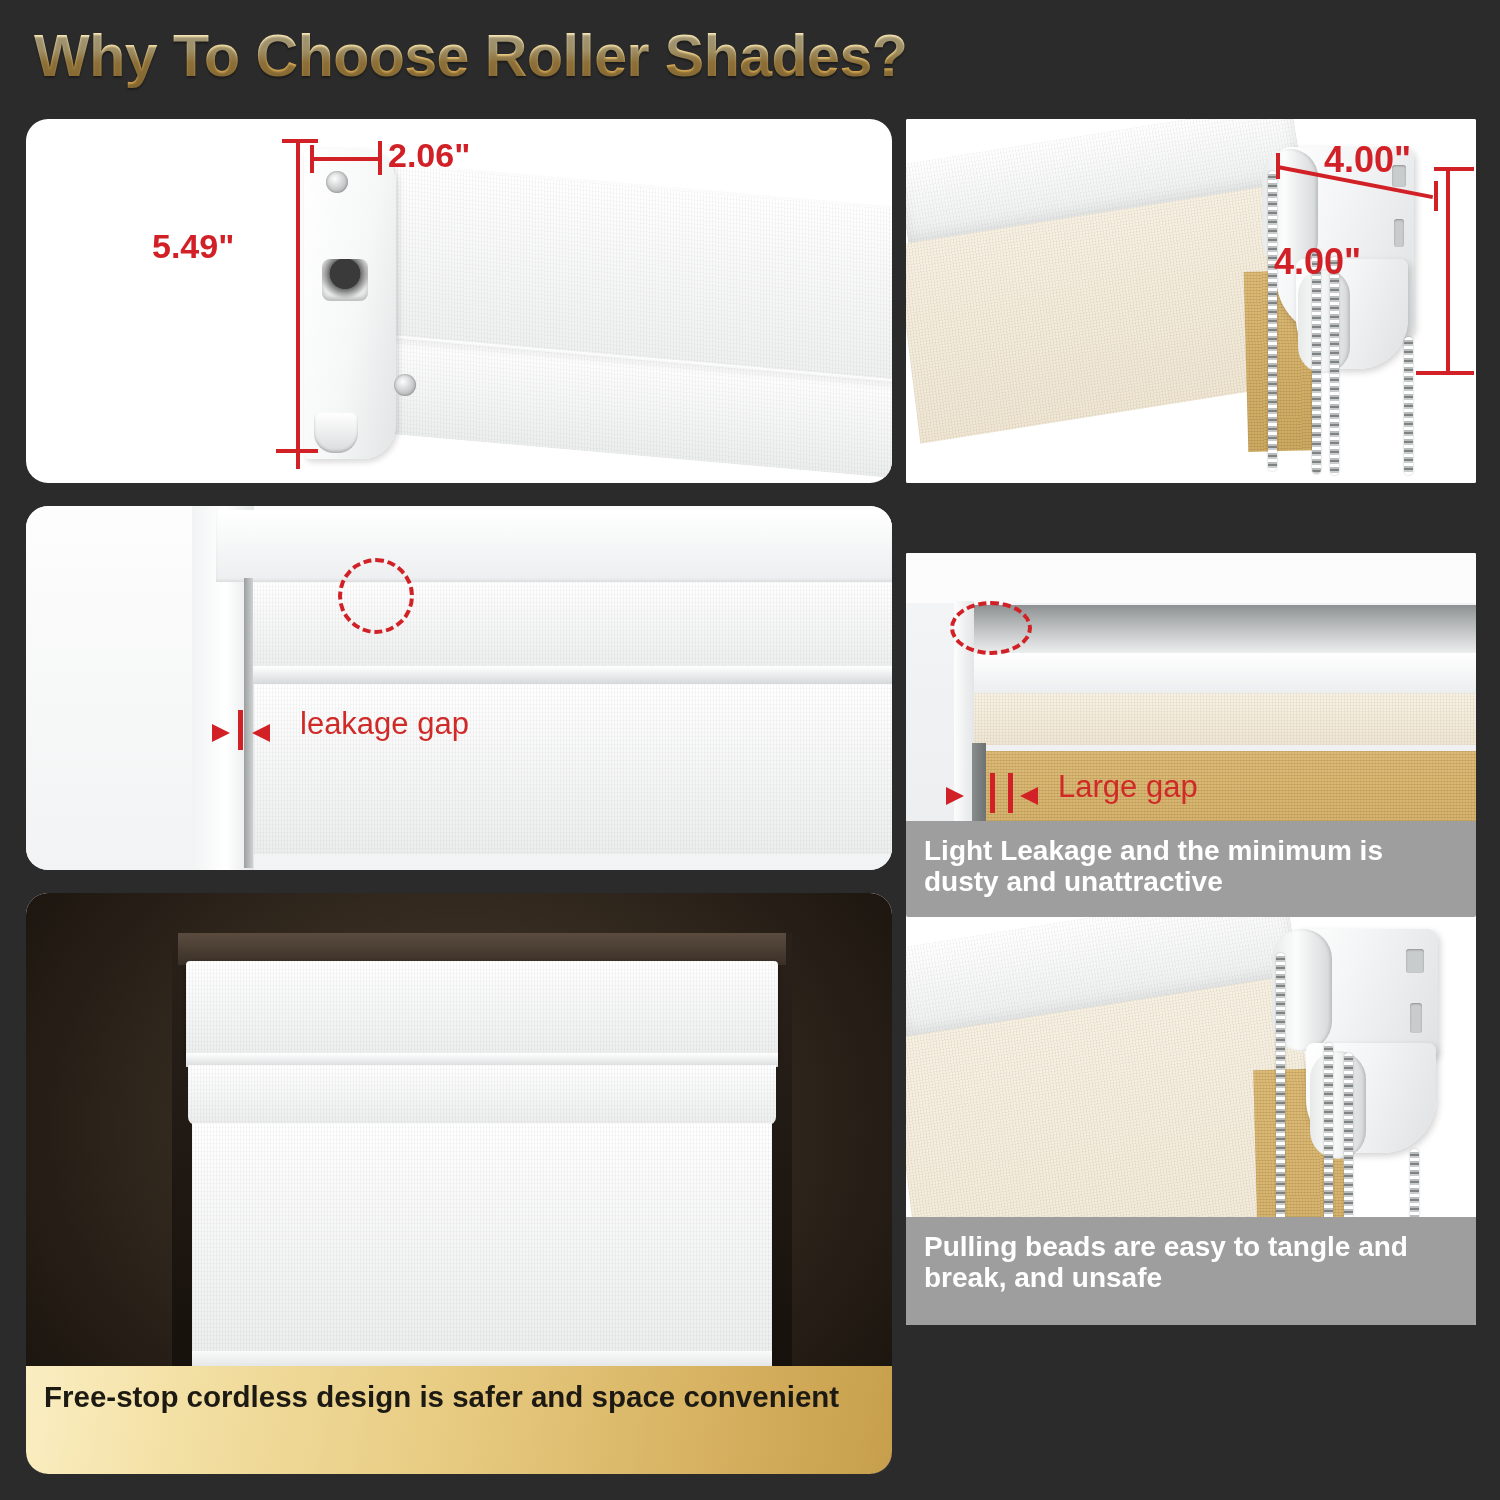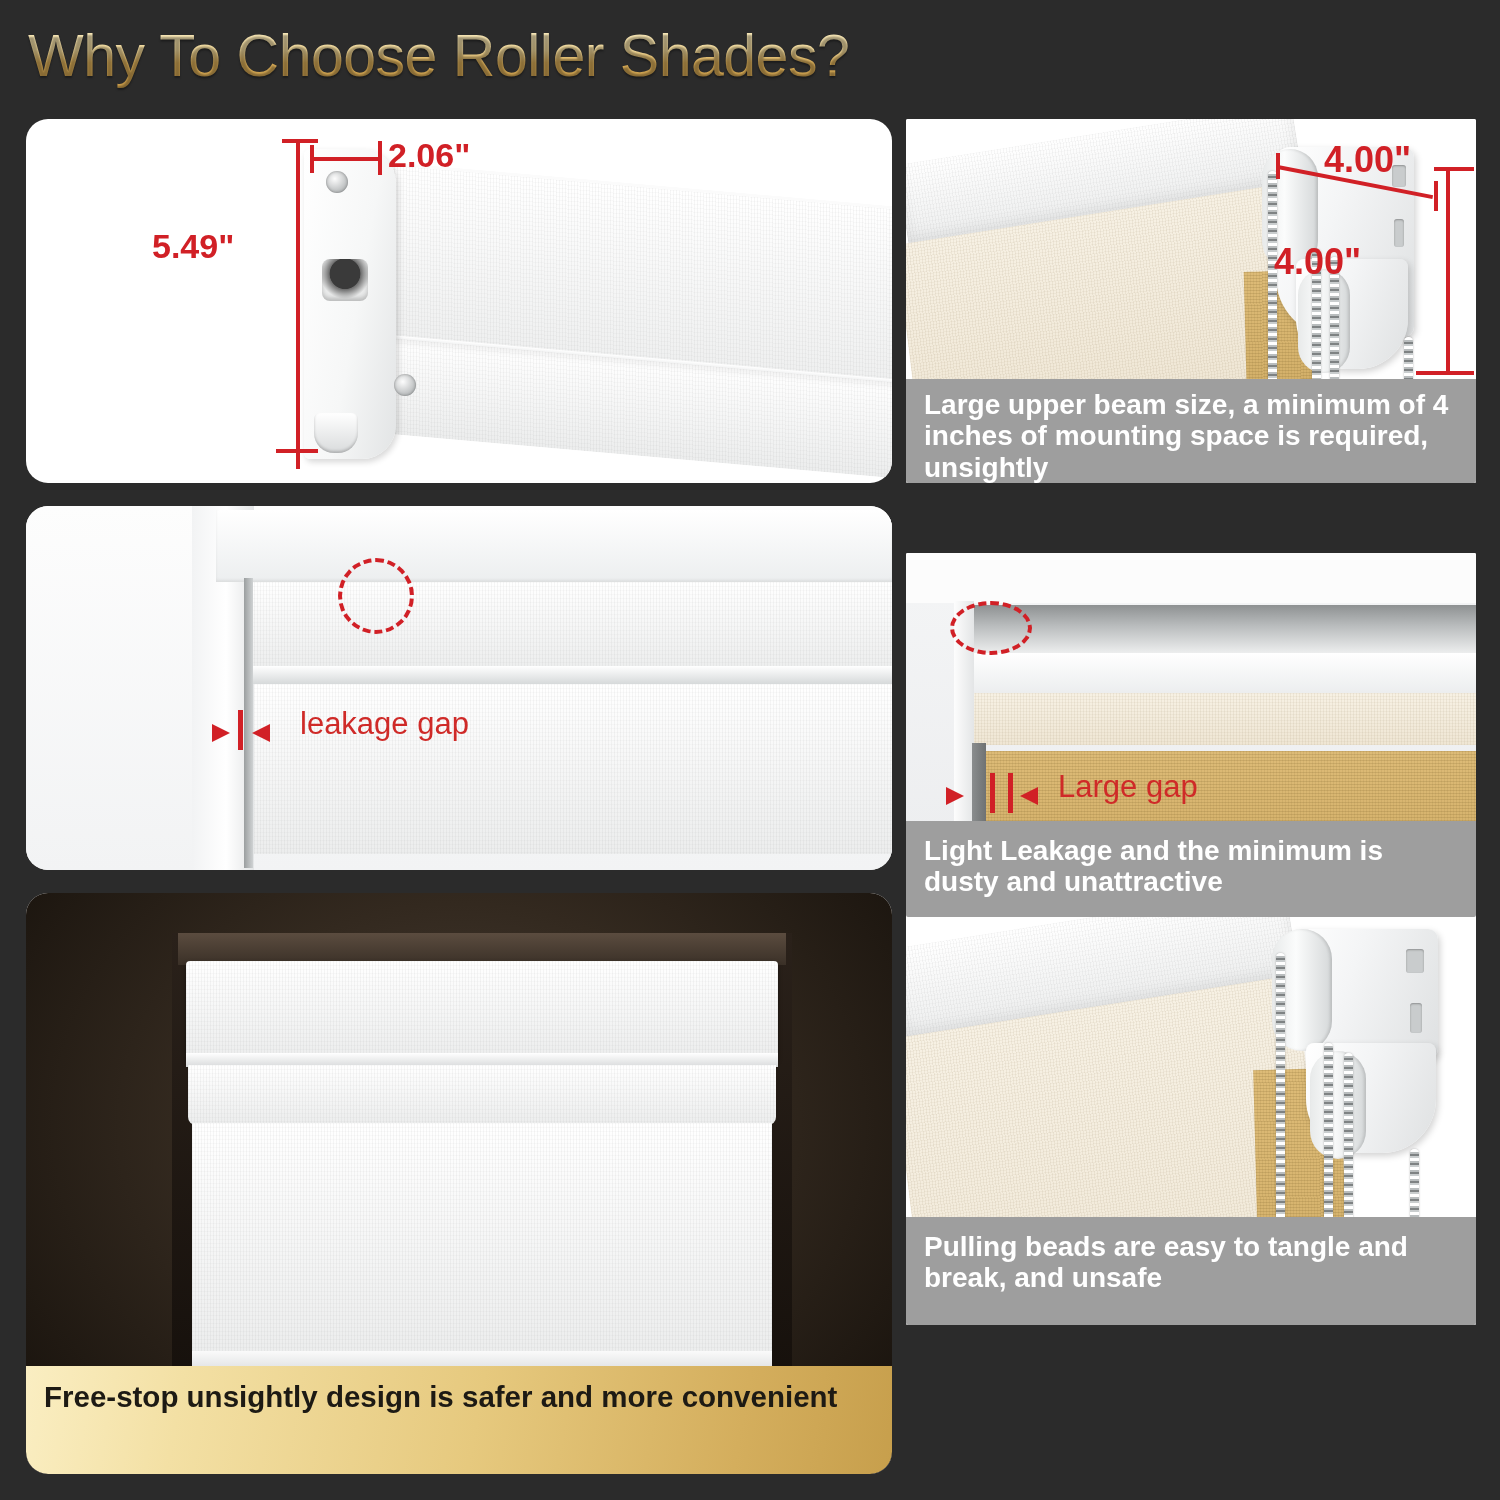--- a/index.html
+++ b/index.html
@@ -6,22 +6,22 @@
   html, body {
     width: 1500px; height: 1500px;
     background: #2b2b2b;
     font-family: "Liberation Sans", sans-serif;
     overflow: hidden;
   }
   #page { position: relative; width: 1500px; height: 1500px; background: #2b2b2b; }
 
   
   .title {
-    position: absolute; left: 28px; top: 22px;
-    font-size: 59px; font-weight: normal; letter-spacing: -0.5px;
+    position: absolute; left: 34px; top: 22px;
+    font-size: 59px; font-weight: bold; letter-spacing: -0.5px;
     color: #e8c87d;
     background: linear-gradient(180deg, #fbeec0 0%, #edcf8e 45%, #cfa martyr 46%, #c49a4e 100%);
     background: linear-gradient(180deg,#fdf3cd 0%,#f2d99a 42%,#d7ab57 60%,#c89a47 100%);
     -webkit-background-clip: text; background-clip: text;
     -webkit-text-fill-color: transparent; color: transparent;
     text-shadow: 0 2px 2px rgba(0,0,0,.35);
     white-space: nowrap;
   }
 
   
@@ -288,21 +288,20 @@
       <div class="dim-line" style="left:372px; top:46px; width:158px; height:4px; transform:rotate(11deg); transform-origin:left top;"></div>
       <div class="tick" style="left:370px; top:34px; width:4px; height:26px;"></div>
       <div class="tick" style="left:528px; top:62px; width:4px; height:30px;"></div>
       <div class="dim-label" style="left:418px; top:20px; font-size:36px;">4.00"</div>
 
       <div class="dim-line" style="left:540px; top:48px; width:4px; height:208px;"></div>
       <div class="tick" style="left:528px; top:48px; width:40px; height:4px;"></div>
       <div class="tick" style="left:510px; top:252px; width:58px; height:4px;"></div>
       <div class="dim-label" style="left:368px; top:122px; font-size:36px;">4.00"</div>
     </div>
-    <div class="cap gray c2">Large upper beam size, a minimum of 4 inches of mounting space is required, unsightly</div>
   </div>
 
   <div class="panel left p3">
     <div class="photo">
       <div class="wall"></div>
       <div class="frame-v"></div>
       <div class="frame-top"></div>
       <div class="shade-a tex-white"></div>
       <div class="rail"></div>
       <div class="shade-b tex-white"></div>
@@ -358,21 +357,21 @@
       <div class="hand"></div>
       <div class="finger"></div>
 
       <div class="cass tex-white"></div>
       <div class="cassrail"></div>
       <div class="cass2 tex-white"></div>
       <div class="fabric tex-white"></div>
       <div class="hembar"></div>
       <div class="pulltab"></div>
     </div>
-    <div class="cap gold c5">Free-stop unsightly design is safer and more convenient</div>
+    <div class="cap gold c5">Free-stop cordless design is safer and space convenient</div>
   </div>
 
   <div class="panel right p6">
     <div class="photo">
       <div style="position:absolute;inset:0;background:#ffffff;"></div>
       <div class="roll-tube tex-white" style="left:-16px; top:56px; width:400px; height:96px;"></div>
       <div class="roll-fab tex-cream" style="left:-16px; top:146px; width:410px; height:400px;"></div>
       <div class="tan-back tex-tan" style="left:352px; top:176px; width:88px; height:370px;"></div>
 
       <div class="bracket-big" style="left:382px; top:36px; width:150px; height:130px;"></div>

